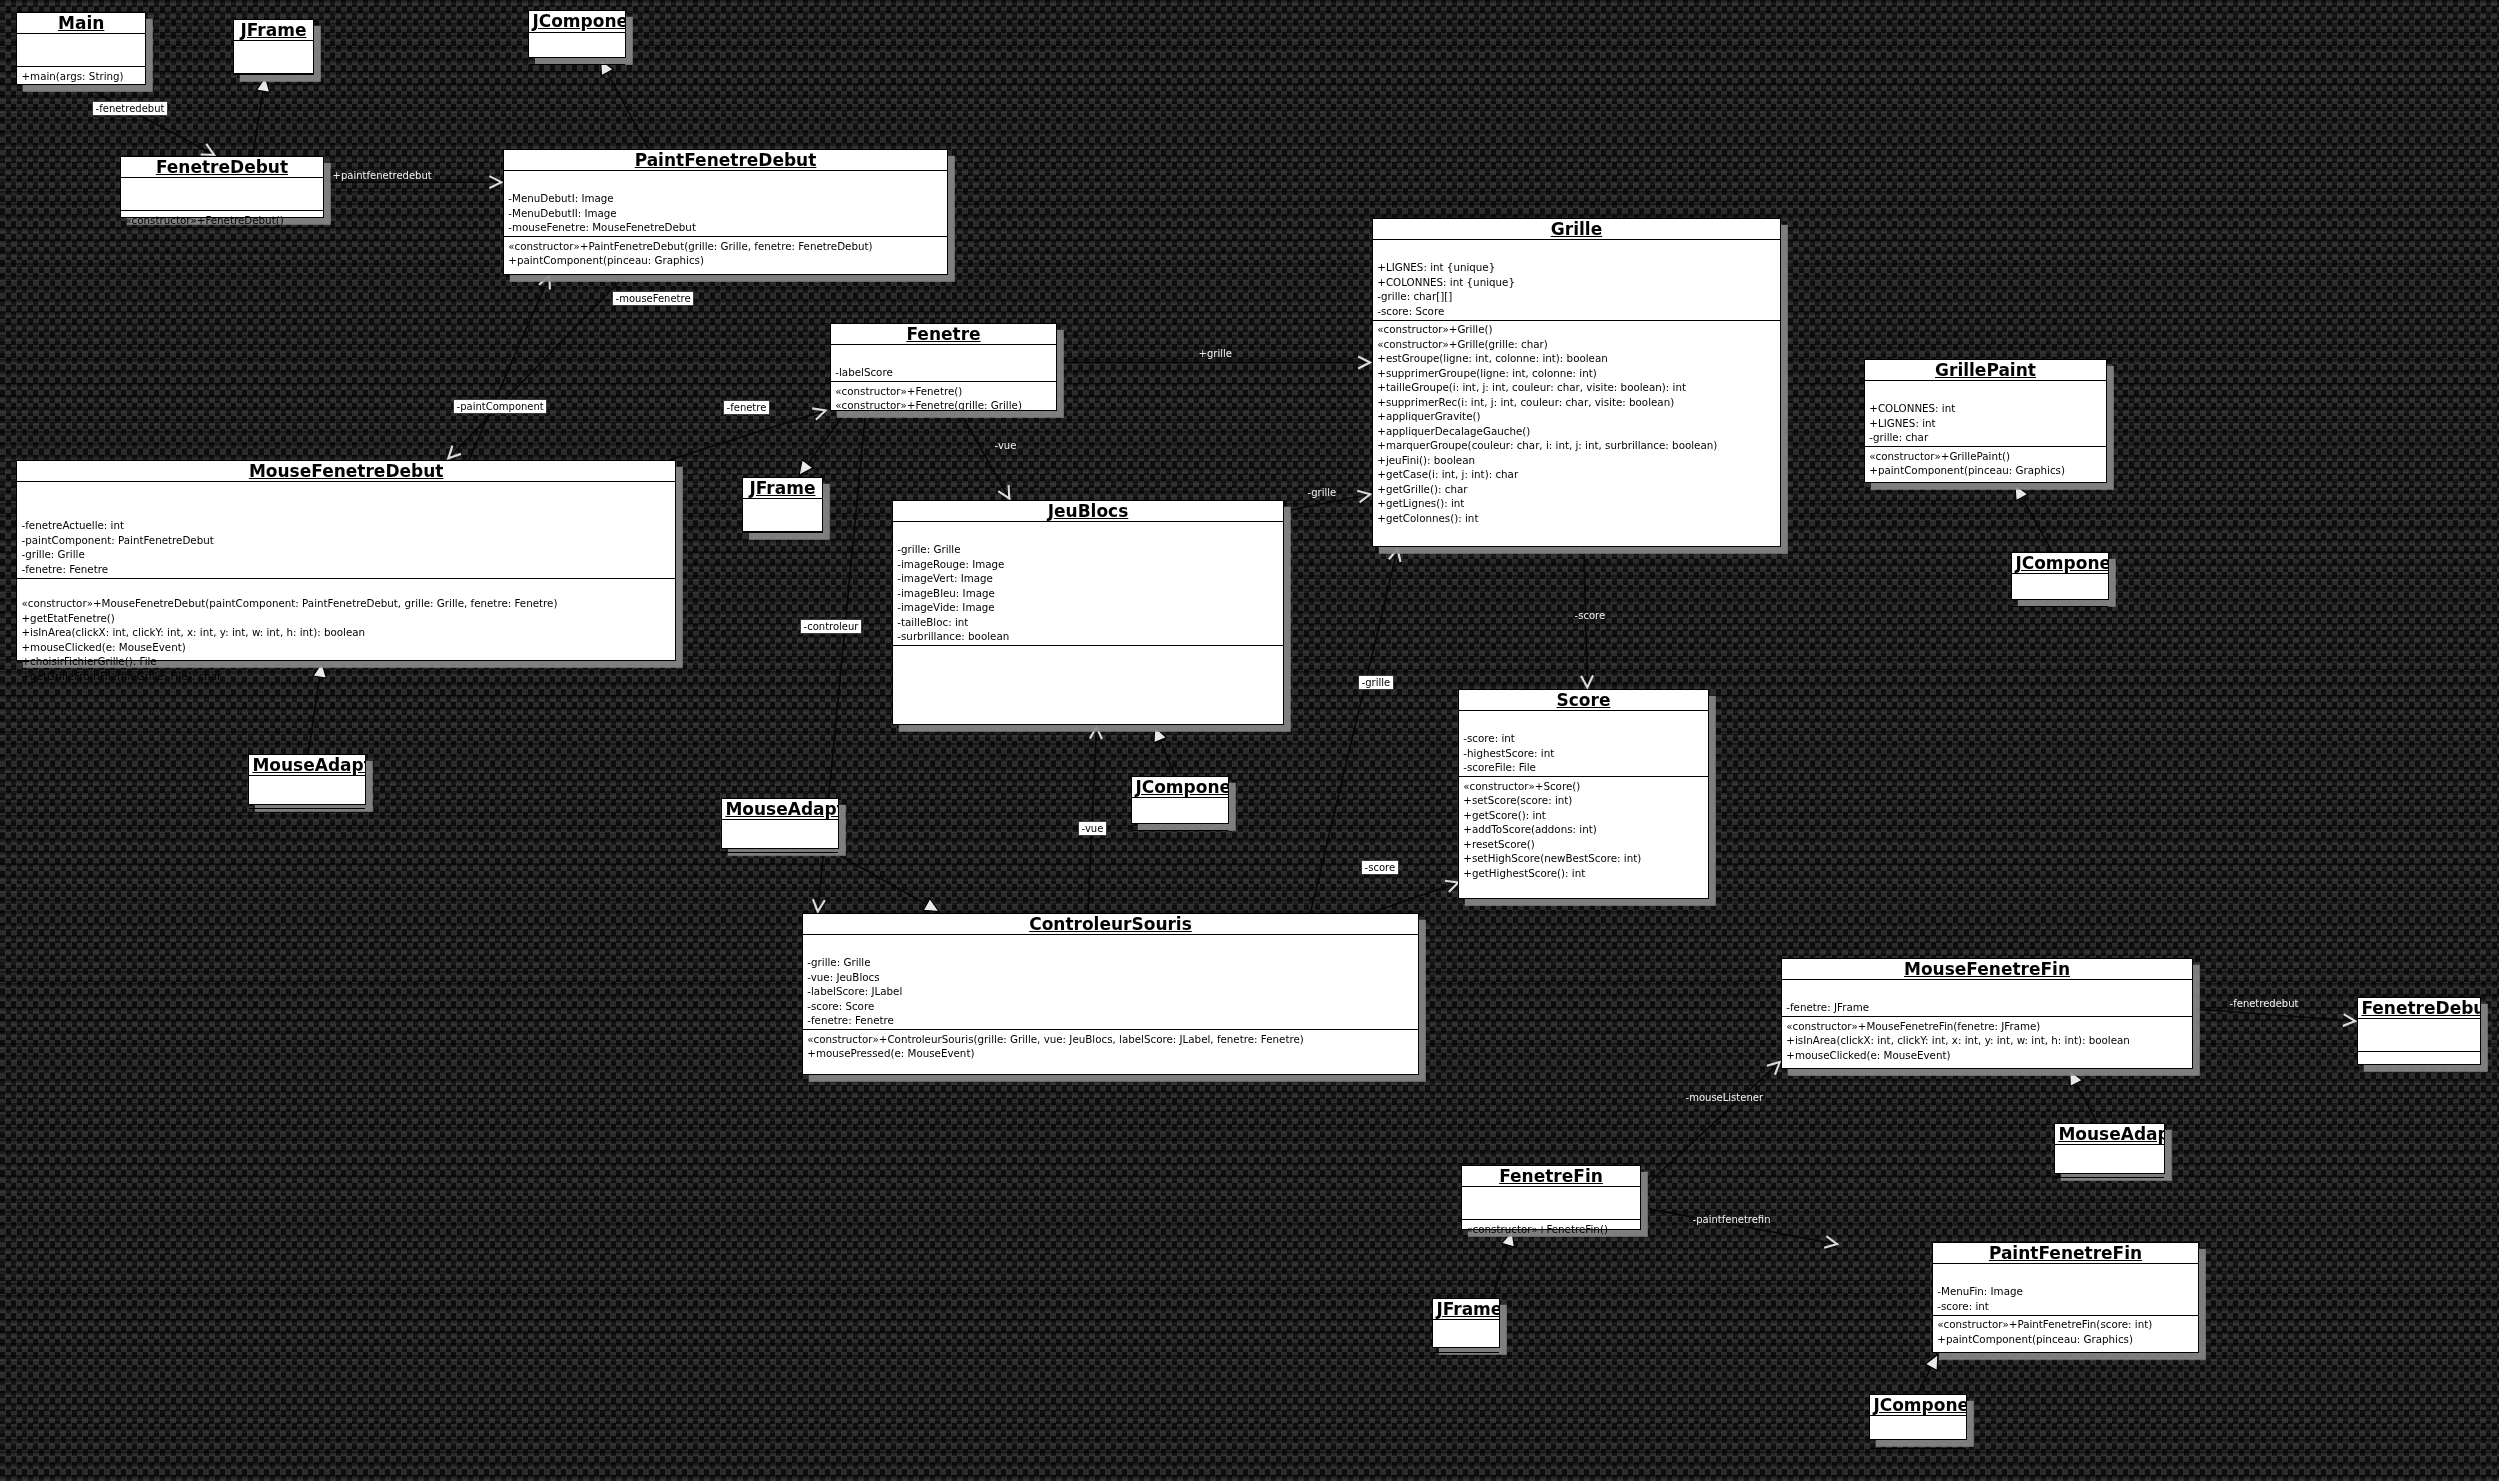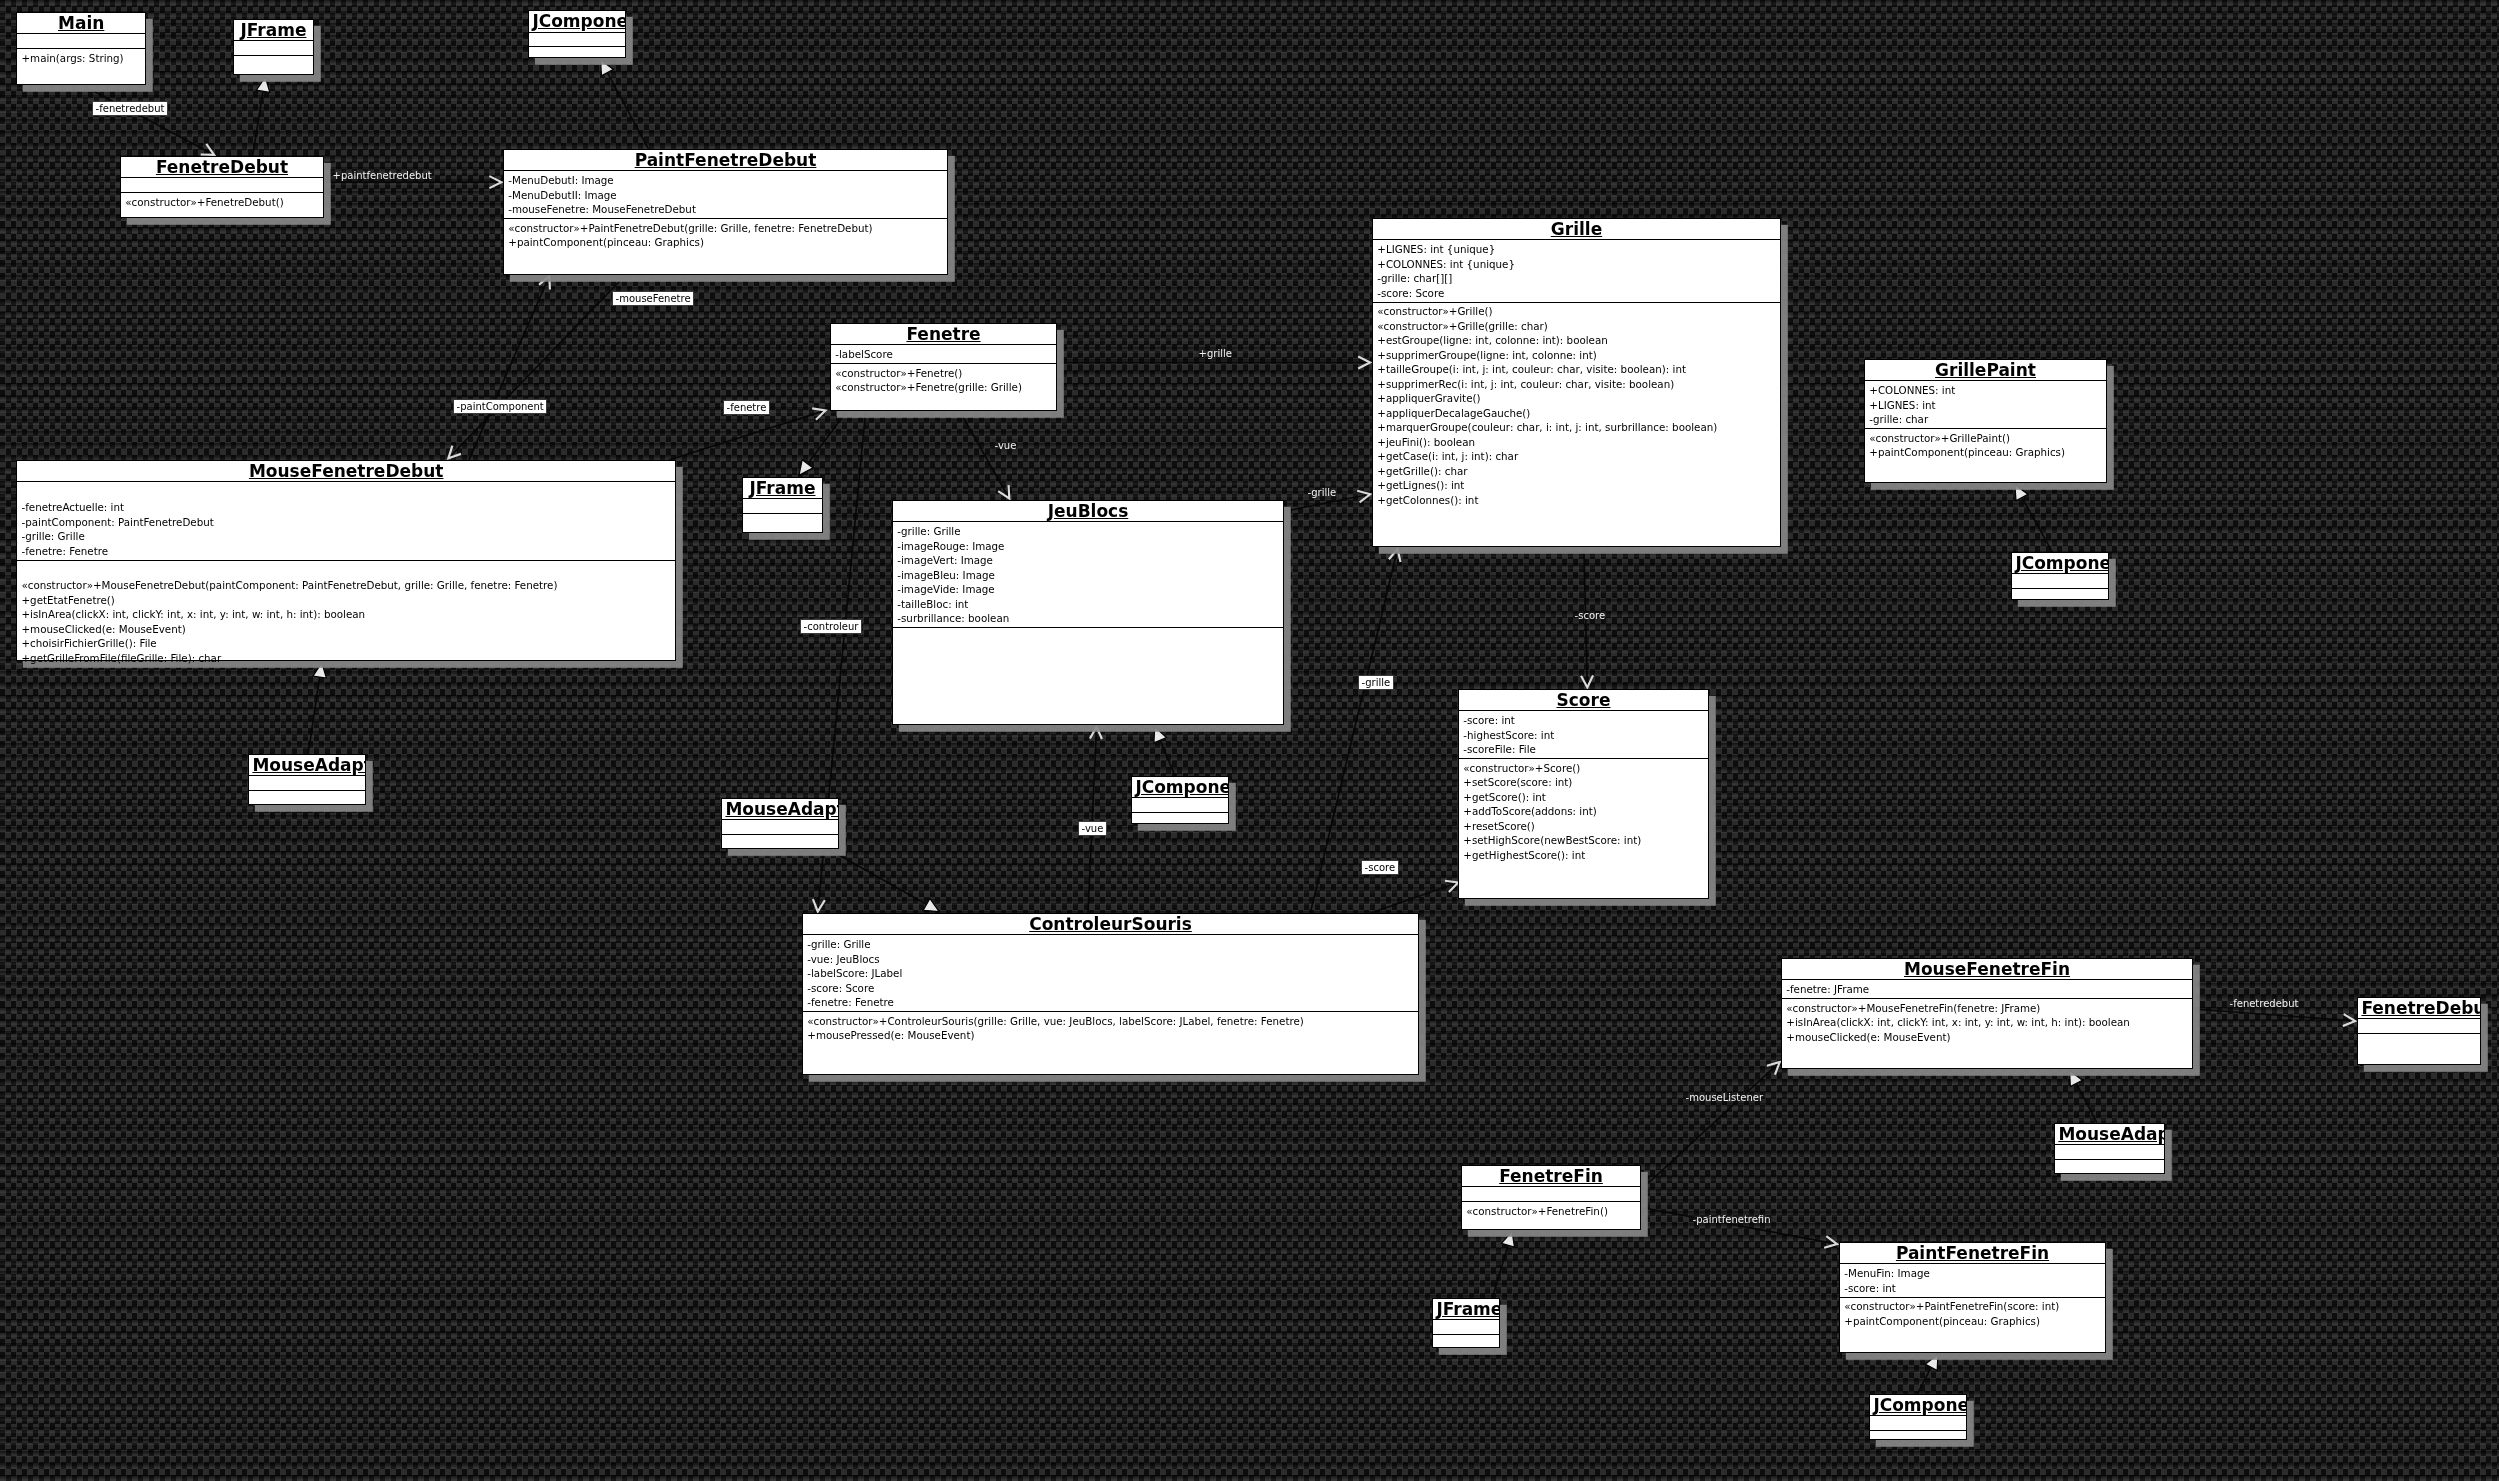--- a/index.html
+++ b/index.html
@@ -29,21 +29,21 @@
   .uml-title{
     font-weight:bold;font-size:17px;line-height:17px;
     text-align:center;padding:1.7px 3.4px;
     border-bottom:1.7px solid #000;
     white-space:nowrap;overflow:hidden;
     flex:0 0 auto;
     text-decoration:underline;
   }
   .uml-attrs{
     border-bottom:1.7px solid #000;
-    padding:1.7px 2.6px;min-height:10.3px;flex:0 0 auto;
+    padding:1.7px 2.6px;min-height:10.3px;flex:0 0 auto;margin-top:18px;
   }
   .uml-methods{padding:1.7px 2.6px;flex:1 1 auto;}
   .member{
     font-size:10.3px;line-height:14.5px;color:#000;
     white-space:nowrap;overflow:hidden;padding:0 1.7px;
   }
   .edge-label{
     position:absolute;font-size:10px;line-height:13px;
     padding:0 2.6px;white-space:nowrap;pointer-events:auto;
     background:#ffffff;color:#000;border:0.9px solid #3a3a3a;
@@ -287,21 +287,21 @@
     <div class="uml-attrs"></div>
     <div class="uml-methods">
           <div class="member">«constructor»+FenetreFin()</div>
         </div>
   </div>
       <div class="uml-class" style="left: 1432px; top: 1298px; width: 68px; height: 50px;">
     <div class="uml-title">JFrame</div>
     <div class="uml-attrs"></div>
     <div class="uml-methods"></div>
   </div>
-      <div class="uml-class" style="left: 1839px; top: 1242px; width: 267px; height: 111px; justify-content: flex-end;">
+      <div class="uml-class" style="left: 1932px; top: 1242px; width: 267px; height: 111px; justify-content: flex-end;">
     <div class="uml-title">PaintFenetreFin</div>
     <div class="uml-attrs">
           <div class="member">-MenuFin: Image</div>
           <div class="member">-score: int</div>
         </div>
     <div class="uml-methods">
           <div class="member">«constructor»+PaintFenetreFin(score: int)</div>
           <div class="member">+paintComponent(pinceau: Graphics)</div>
         </div>
   </div>

